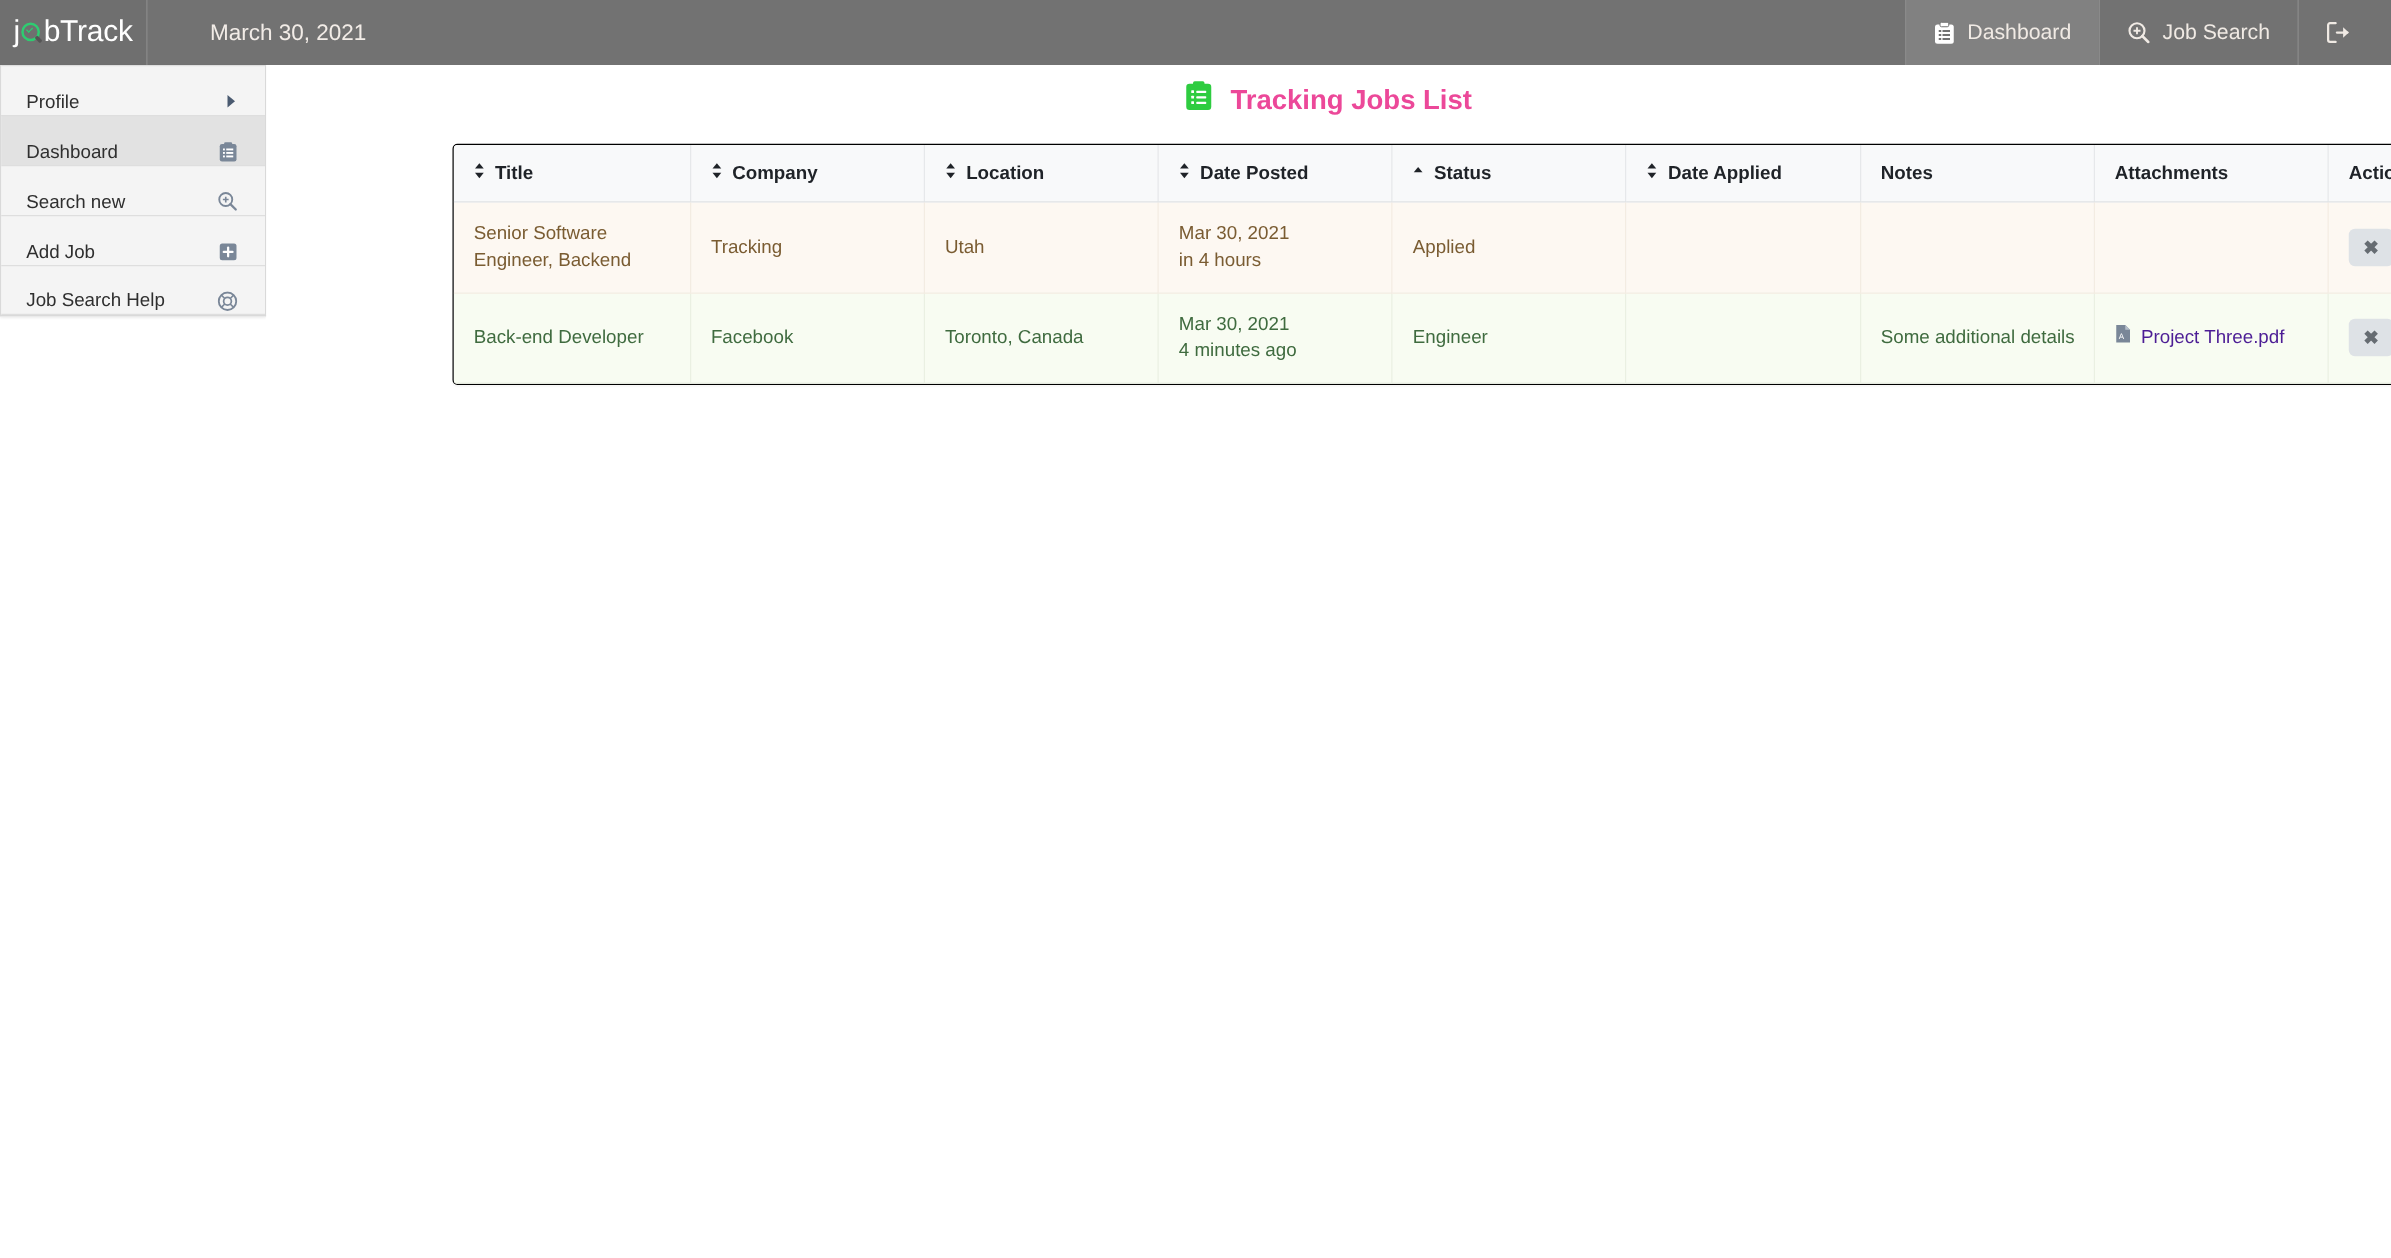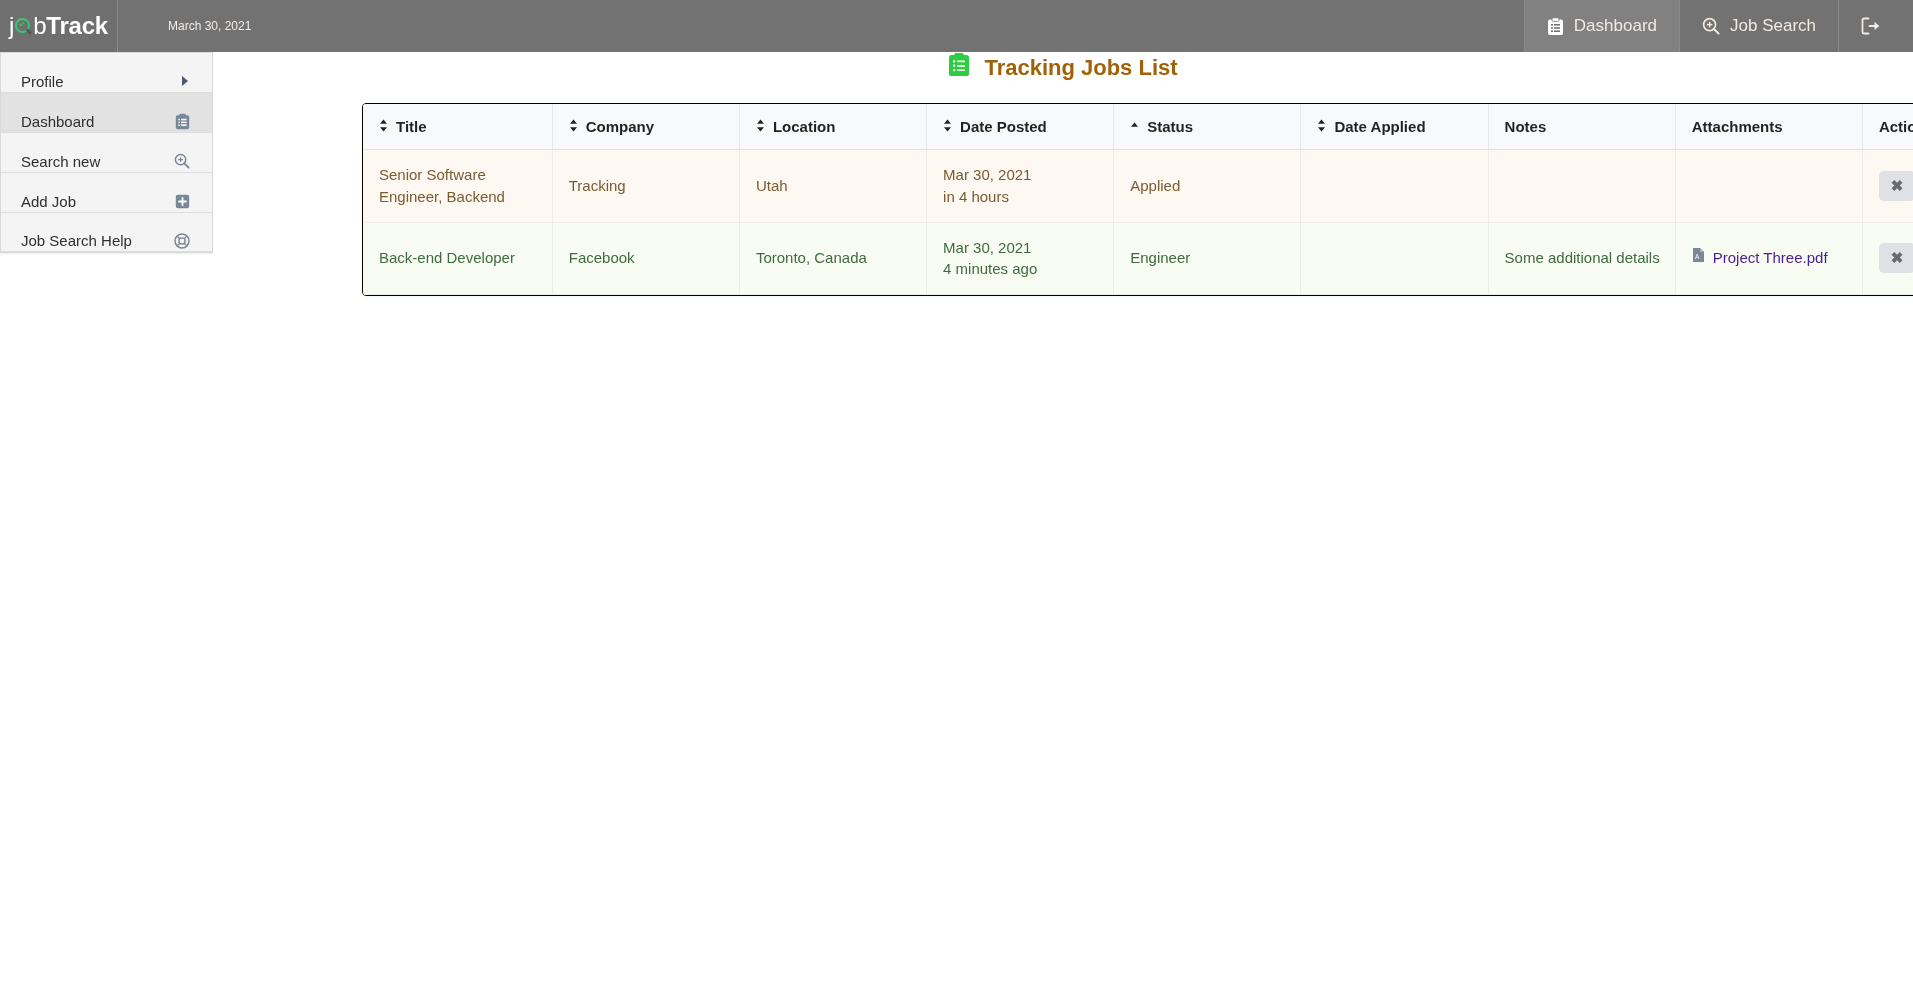--- a/index.html
+++ b/index.html
@@ -26,21 +26,21 @@
     align-items: center;
     justify-content: center;
     background: #6f6f6f;
     border-right: 1px solid #8a8a8a;
     font-size: 24px;
     letter-spacing: -0.2px;
     color: #ffffff;
     position: relative;
   }
   .brand .b1 { font-weight: 400; }
-  .brand .b2 { font-weight: 700; }
+  .brand .b2 { font-weight: 400; }
   .brand .logo-glass {
     position: relative;
     display: inline-block;
     width: 17px;
     height: 17px;
     margin: 0 1px;
     vertical-align: -2px;
   }
   .brand .logo-glass .ring {
     position: absolute;
@@ -64,21 +64,21 @@
     border-left: 1.6px solid #2ecc71;
     border-bottom: 1.6px solid #2ecc71;
     transform: rotate(-45deg);
   }
 
   .topdate {
     flex: 0 0 auto;
     display: flex;
     align-items: center;
     padding-left: 50px;
-    font-size: 12px;
+    font-size: 18px;
     color: #f2ece7;
   }
   .top-spacer { flex: 1 1 auto; }
 
   .navitems {
     display: flex;
     align-items: stretch;
   }
   .navitem {
     display: flex;
@@ -156,23 +156,24 @@
     position: absolute;
     left: 213px; top: 52px;
     right: 0; bottom: 0;
     background: #ffffff;
   }
   .page-title {
     display: flex;
     align-items: center;
     justify-content: center;
     gap: 14px;
+    margin-top: 12px;
     font-size: 22px;
     font-weight: 700;
-    color: #a16207;
+    color: #ec4899;
   }
 
   .table-wrap {
     margin: 20px 0 0 149px;
     width: 1592px;
     border: 1px solid #000000;
     border-radius: 4px;
     overflow: hidden;
     box-shadow: 0 1px 1px rgba(0,0,0,0.03);
   }

